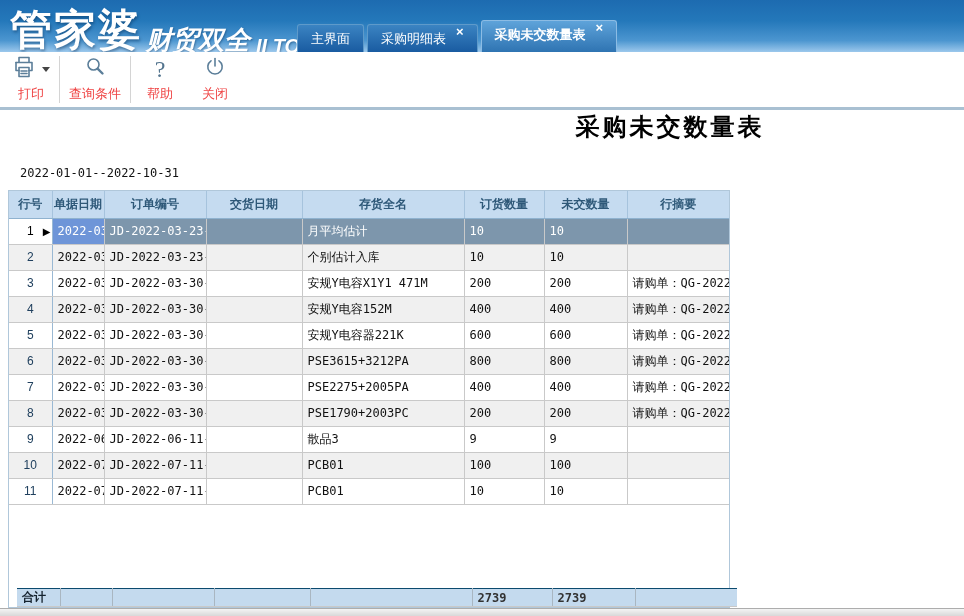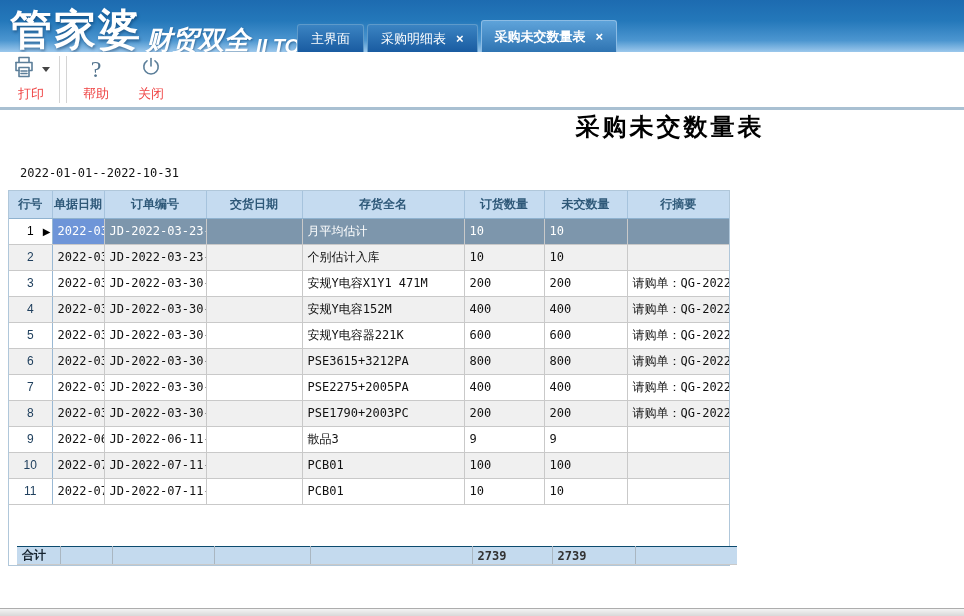--- a/index.html
+++ b/index.html
@@ -14,24 +14,24 @@
     position:absolute; left:0; top:0; width:964px; height:52px;
     background:linear-gradient(180deg,#1d6bb0 0%,#2478ba 40%,#4c96d0 78%,#9cc8ec 100%);
   }
   .logo { position:absolute; left:10px; top:2px; display:flex; align-items:flex-end; color:#fff; white-space:nowrap; }
   .logo-main { font-size:42px; font-weight:900; letter-spacing:2px; text-shadow:1px 2px 3px rgba(0,40,80,.45); }
   .logo-sub  { font-size:26px; font-weight:800; font-style:italic; margin-left:4px; text-shadow:1px 1px 2px rgba(0,40,80,.4); }
   .logo-edition { font-size:20px; font-weight:700; font-style:italic; margin-left:6px; text-shadow:1px 1px 2px rgba(0,40,80,.4); }
 
   .tabbar { position:absolute; left:297px; bottom:0; display:flex; align-items:flex-end; gap:3px; }
   .tab {
-    height:28px; line-height:27px; padding:8px 13px; color:#fff; font-size:13px;
+    height:28px; line-height:27px; padding:0 13px; color:#fff; font-size:13px;
     background:linear-gradient(180deg,#3b84c2,#195ba1);
     border:1px solid #5e9aca; border-bottom:none; border-radius:3px 3px 0 0;
-    white-space:nowrap; cursor:default; display:flex; align-items:center; gap:10px;
+    white-space:nowrap; cursor:default; display:flex; gap:10px;
   }
   .tab.active {
     height:32px; font-weight:bold;
     background:linear-gradient(180deg,#5ea3da,#2f74b2);
     border-color:#8cbce4;
   }
   .tab-close { font-weight:bold; font-size:13px; line-height:1; }
 
   
   .toolbar {
@@ -52,21 +52,21 @@
     font-family:"Liberation Serif", serif; font-weight:bold; font-size:24px;
     color:#000; letter-spacing:3px; white-space:nowrap;
   }
   .date-range {
     position:absolute; left:20px; top:166px; font-family:"DejaVu Sans Mono", monospace;
     font-size:12px; color:#111;
   }
 
   
   .grid-box {
-    position:absolute; left:8px; top:190px; width:722px; height:376px;
+    position:absolute; left:8px; top:190px; width:722px; height:418px;
     border:1px solid #b0c7da; background:#fff;
   }
   table.grid { border-collapse:collapse; table-layout:fixed; width:720px; }
   table.grid td, table.grid th { overflow:hidden; white-space:nowrap; }
 
   thead th {
     height:27px; background:#c5dbf0; color:#2e5878; font-size:12px; font-weight:bold;
     border-right:1px solid #a6c3dd; border-bottom:1px solid #8fb2cf; text-align:center;
   }
   thead th:last-child { border-right:none;margin-top:16px; }
@@ -146,20 +146,31 @@
             <line class="ic" x1="9" y1="18.5" x2="15" y2="18.5"></line>
           </svg>
         </span>
         <span class="caret"></span>
       </div>
       <span class="tbtn-label">打印</span>
     </div>
 
     <div class="tsep"></div>
 
+    <div class="tbtn" style="width:64px">
+      <div class="tbtn-top">
+        <span>
+          <svg width="22" height="22" viewBox="0 0 22 22">
+            <circle class="ic" cx="9.5" cy="8.5" r="5.5"></circle>
+            <line class="ic" x1="13.8" y1="12.8" x2="18.5" y2="17.5" style="stroke-width:2.4"></line>
+          </svg>
+        </span>
+      </div>
+      <span class="tbtn-label">查询条件</span>
+    </div>
 
 
 
     <div class="tsep"></div>
 
     <div class="tbtn" style="width:52px">
       <div class="tbtn-top">
           <span class="help-glyph">?</span>
         </div>
       <span class="tbtn-label">帮助</span>

